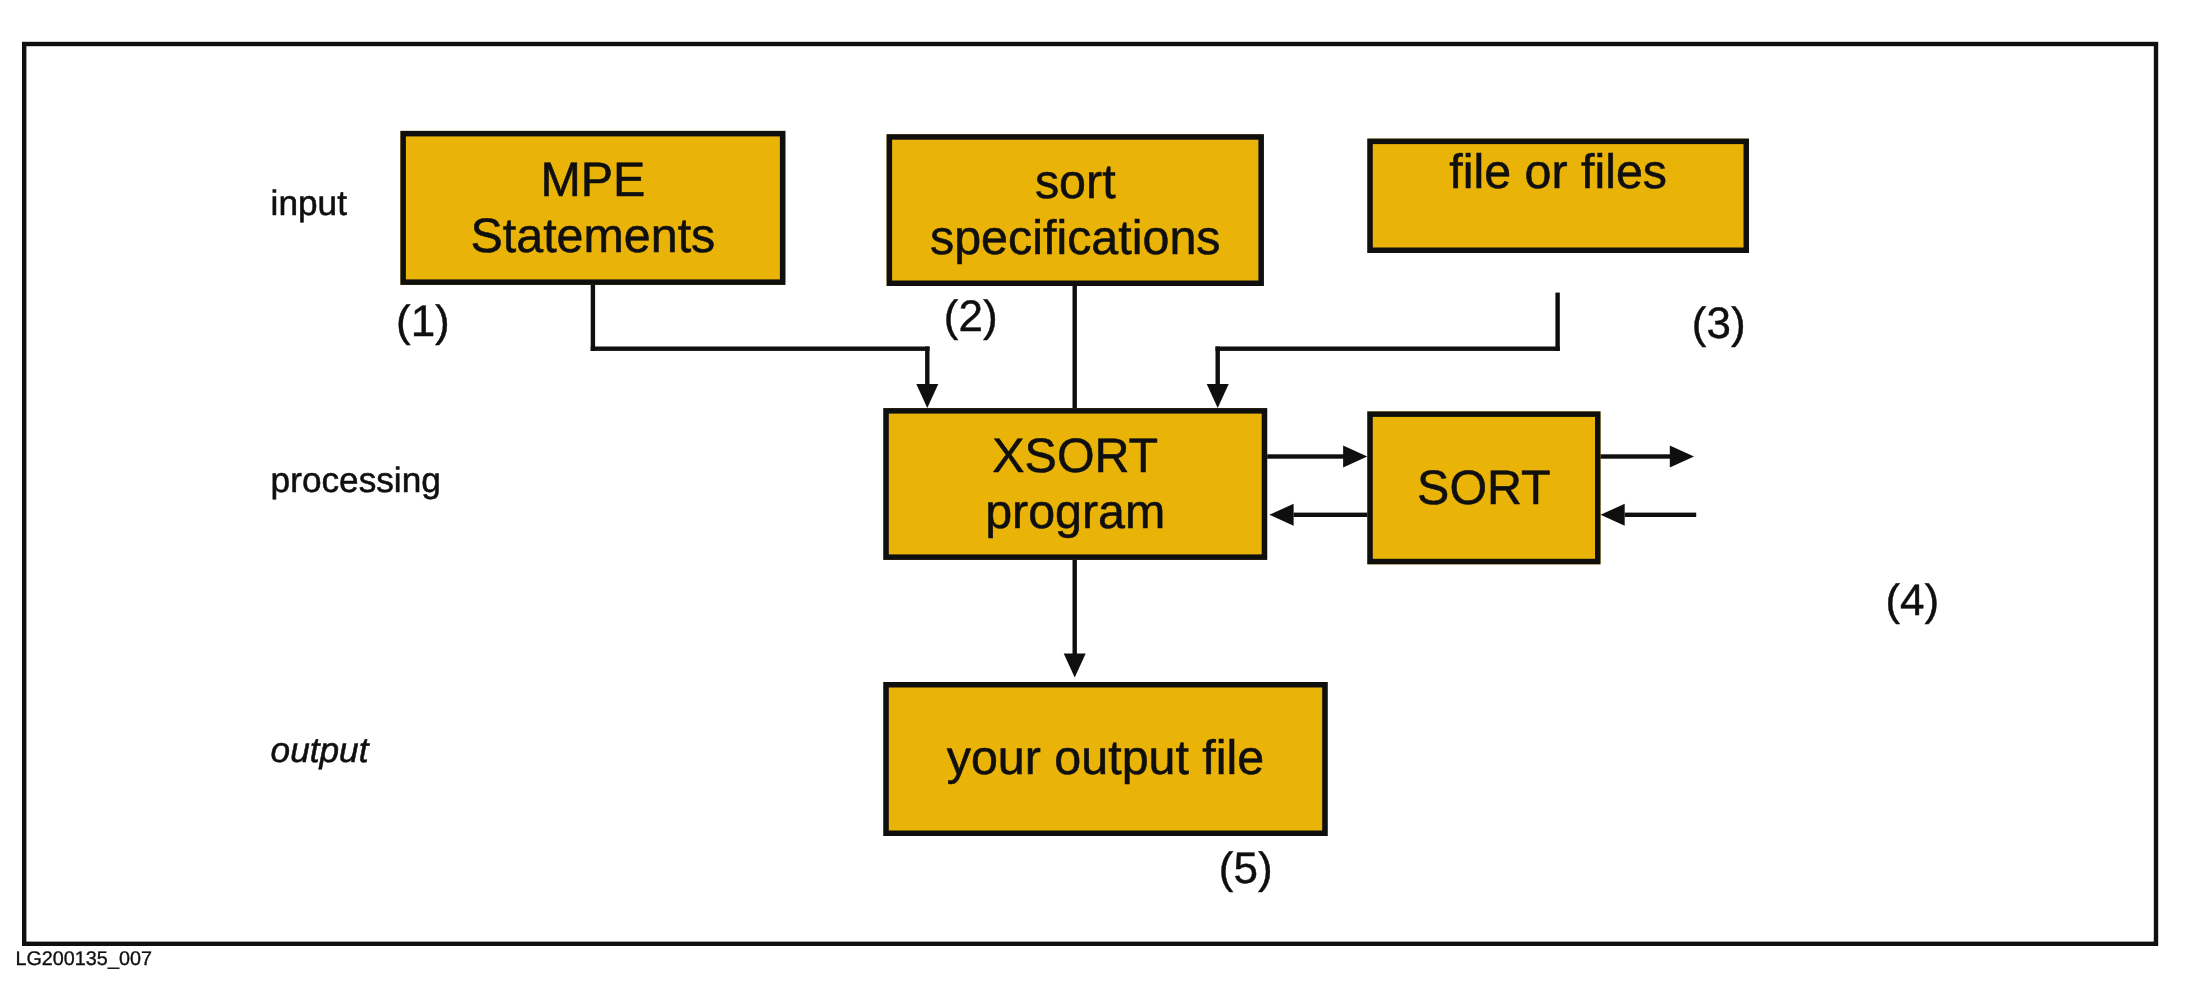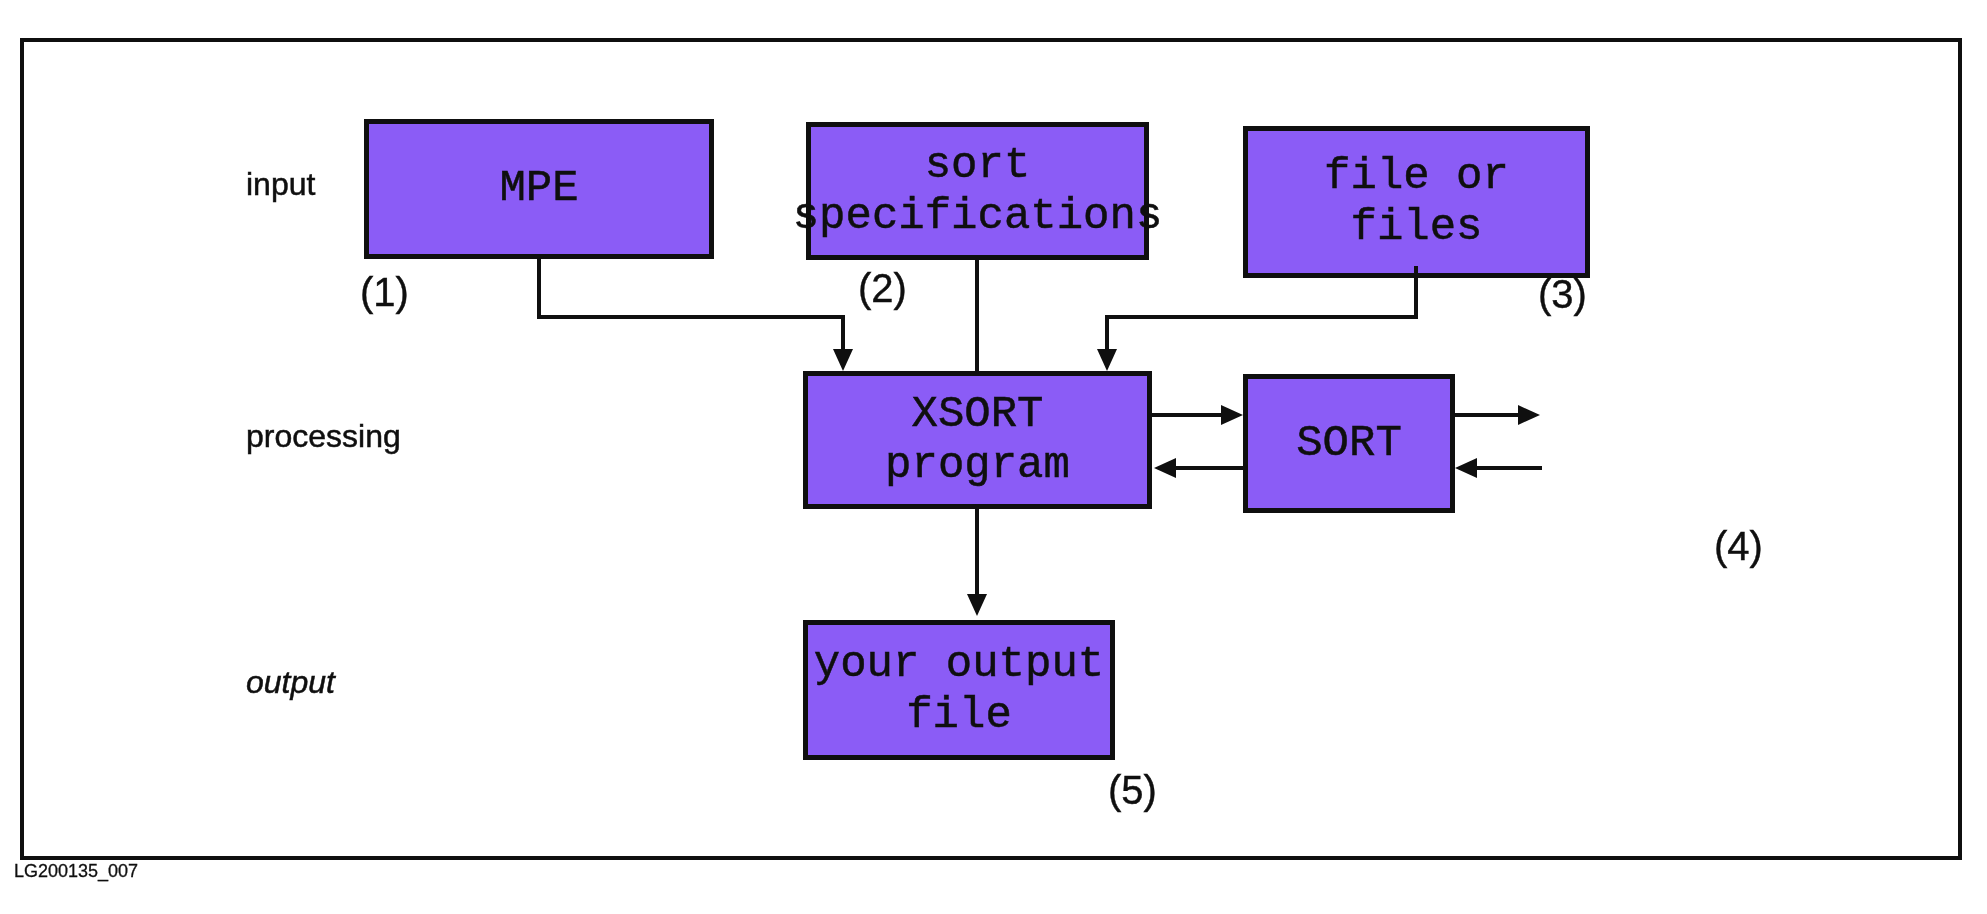--- a/index.html
+++ b/index.html
@@ -7,23 +7,23 @@
     position:relative; width:1987px; height:914px; background:#ffffff;
     font-family:"Liberation Sans","DejaVu Sans",sans-serif; color:#0f0f0f;
     overflow:hidden;
   }
   .frame {
     position:absolute; left:20px; top:38px; width:1934px; height:814px;
     border:4px solid #0f0f0f; background:#ffffff;
   }
   .box {
     position:absolute; box-sizing:border-box; border:5px solid #0f0f0f;
-    background:#8b5cf6; display:flex; flex-direction:column;
+    background:#eab308; display:flex; flex-direction:column;
     align-items:center; justify-content:center; text-align:center;
-    font-size:44px; line-height:1.16;font-family:Liberation Mono, monospace; -webkit-text-stroke:0.5px #0f0f0f;
+    font-size:44px; line-height:1.16; -webkit-text-stroke:0.5px #0f0f0f;
   }
   .rowlbl {
     position:absolute; font-size:32px; line-height:1;
     -webkit-text-stroke:0.5px #0f0f0f; white-space:nowrap;
   }
   .num {
     position:absolute; font-size:40px; line-height:1;
     -webkit-text-stroke:0.4px #0f0f0f; white-space:nowrap;
   }
   .cap {
@@ -42,38 +42,39 @@
 <div class="stage">
 
   <div class="frame"></div>
 
   <div class="rowlbl" style="left:246px; top:168px;">input</div>
   <div class="rowlbl" style="left:246px; top:420px;">processing</div>
   <div class="rowlbl" style="left:246px; top:666px;font-style:italic;">output</div>
 
   <div class="box" style="left:364px; top:119px; width:350px; height:140px;">
     <div>MPE</div>
+    <div>Statements</div>
   </div>
   <div class="box" style="left:806px; top:122px; width:343px; height:138px;">
     <div>sort</div>
     <div>specifications</div>
   </div>
-  <div class="box" style="left:1243px; top:126px; width:347px; height:152px;">
+  <div class="box" style="left:1243px; top:126px; width:347px; height:104px;justify-content:space-between;">
     <div>file or files</div>
   </div>
 
   <div class="box" style="left:803px; top:371px; width:349px; height:138px;">
     <div>XSORT</div>
     <div>program</div>
   </div>
   <div class="box" style="left:1243px; top:374px; width:212px; height:139px;">
     <div>SORT</div>
   </div>
 
-  <div class="box" style="left:803px; top:620px; width:312px; height:140px;">
+  <div class="box" style="left:803px; top:620px; width:404px; height:140px;">
     <div>your output file</div>
   </div>
 
   <div class="num" style="left:360px;  top:272px;">(1)</div>
   <div class="num" style="left:858px;  top:268px;">(2)</div>
   <div class="num" style="left:1538px; top:274px;">(3)</div>
   <div class="num" style="left:1714px; top:526px;">(4)</div>
   <div class="num" style="left:1108px; top:770px;">(5)</div>
 
   <div class="vline" style="left:537px; top:259px; width:4px; height:60px;"></div>

